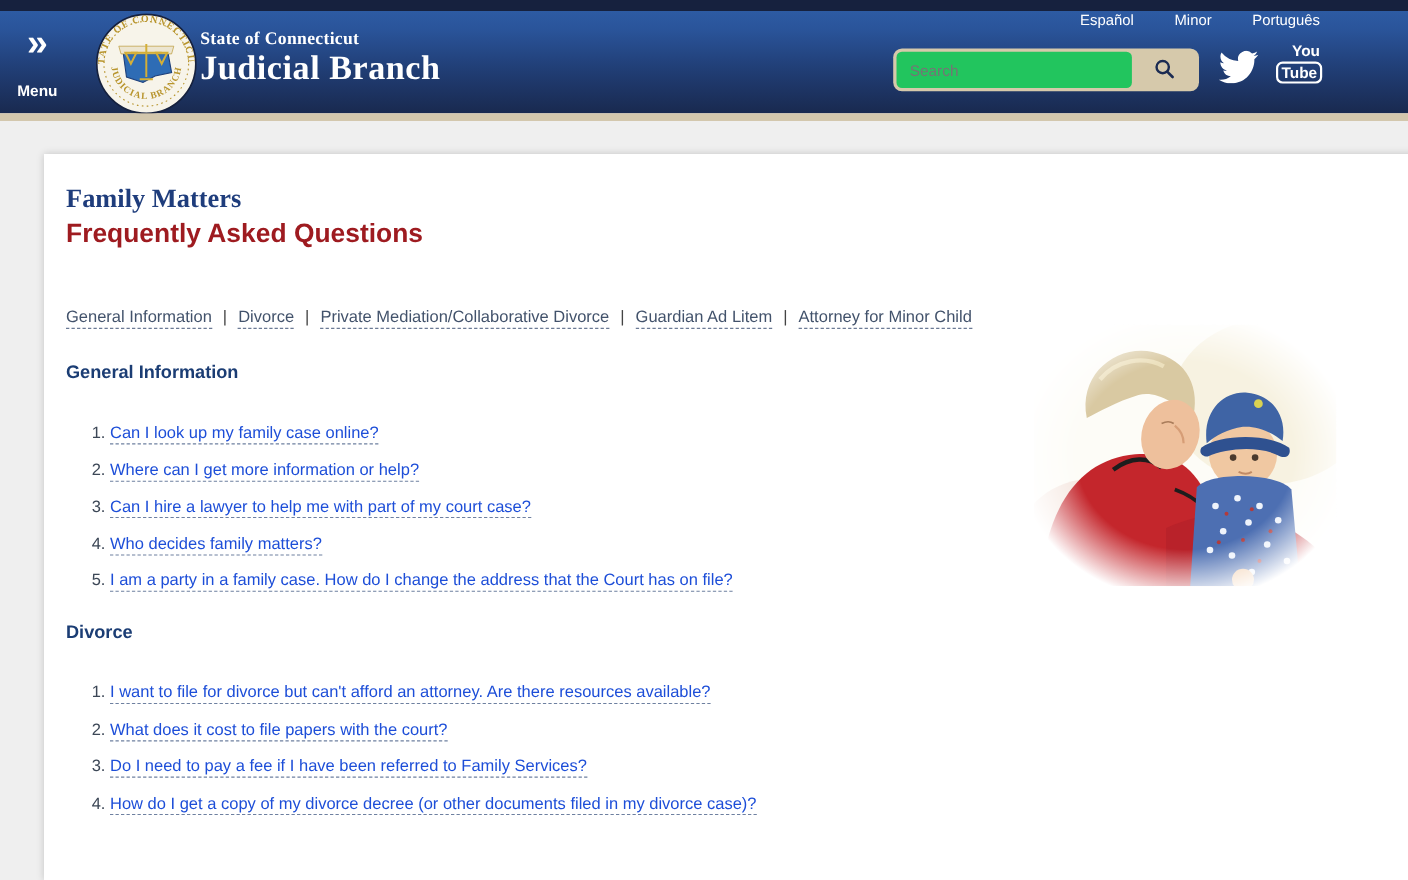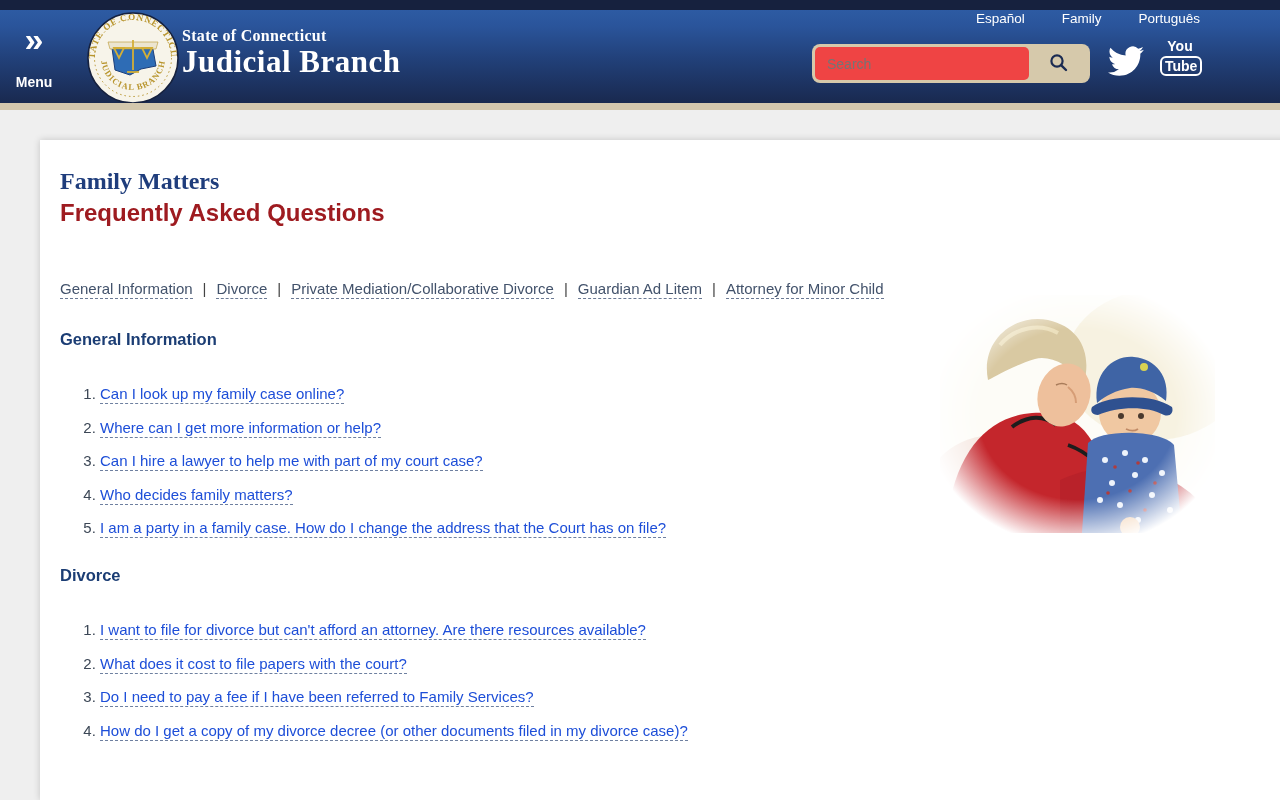--- a/index.html
+++ b/index.html
@@ -24,28 +24,28 @@
   .org-line2 { font-family:"Liberation Serif","DejaVu Serif",serif; font-weight:bold; font-size:31px; letter-spacing:.5px; line-height:34px; }
 
   
   .lang-row { position:absolute; right:80px; top:1px; display:flex; gap:37px; }
   .lang-row a { color:#fff; font-size:13.5px; text-decoration:none; cursor:pointer; }
 
   
   .search-box { position:absolute; left:812px; top:34px; width:278px; height:39px;
                 background:#d6c9ab; border-radius:8px; display:flex; align-items:center; padding:3px; }
   .search-input { flex:1; height:33px; border:none; outline:none; border-radius:5px;
-                  padding:0 12px; font-size:14px; color:#333; background:#ef4444; font-family:inherit; }
+                  padding:0 12px; font-size:14px; color:#333; background:#22c55e; font-family:inherit; }
   .search-btn { width:58px; height:33px; background:transparent; border:none; display:flex;
                 align-items:center; justify-content:center; cursor:pointer; }
 
   
   .tw-icon { position:absolute; left:1108px; top:36px; width:36px; height:30px; cursor:pointer; }
   .yt-icon { position:absolute; left:1160px; top:29px; width:40px; height:44px; cursor:pointer;
-             color:#fff; text-align:center; font-weight:bold; }
+             color:#fff; text-align:right; font-weight:bold; }
   .yt-you { font-size:14px; line-height:15px; display:block; }
   .yt-tube { font-size:14px; line-height:16px; display:inline-block; border:2px solid #fff;
              border-radius:6px; padding:0 3px; margin-top:2px; }
 
   
   .card { position:absolute; left:40px; top:140px; width:1264px; height:660px; background:#fff;
           box-shadow:0 0 7px rgba(0,0,0,.18); }
   .card-inner { position:relative; padding:28px 20px 0 20px; }
 
   .page-title { font-family:"Liberation Serif","DejaVu Serif",serif; font-weight:bold;
@@ -106,21 +106,21 @@
     </svg>
   </div>
 
   <div class="org">
     <div class="org-line1">State of Connecticut</div>
     <div class="org-line2">Judicial Branch</div>
   </div>
 
   <div class="lang-row">
     <a>Español</a>
-    <a>Family</a>
+    <a>Minor</a>
     <a>Português</a>
   </div>
 
   <div class="search-box">
     <input class="search-input" type="text" placeholder="Search" style="">
     <button class="search-btn">
       <span>
         <svg width="19" height="19" viewBox="0 0 19 19">
           <circle cx="8" cy="8" r="5.6" fill="none" stroke="#1b2b52" stroke-width="2.2"></circle>
           <line x1="12.3" y1="12.3" x2="17" y2="17" stroke="#1b2b52" stroke-width="2.4" stroke-linecap="round"></line>

